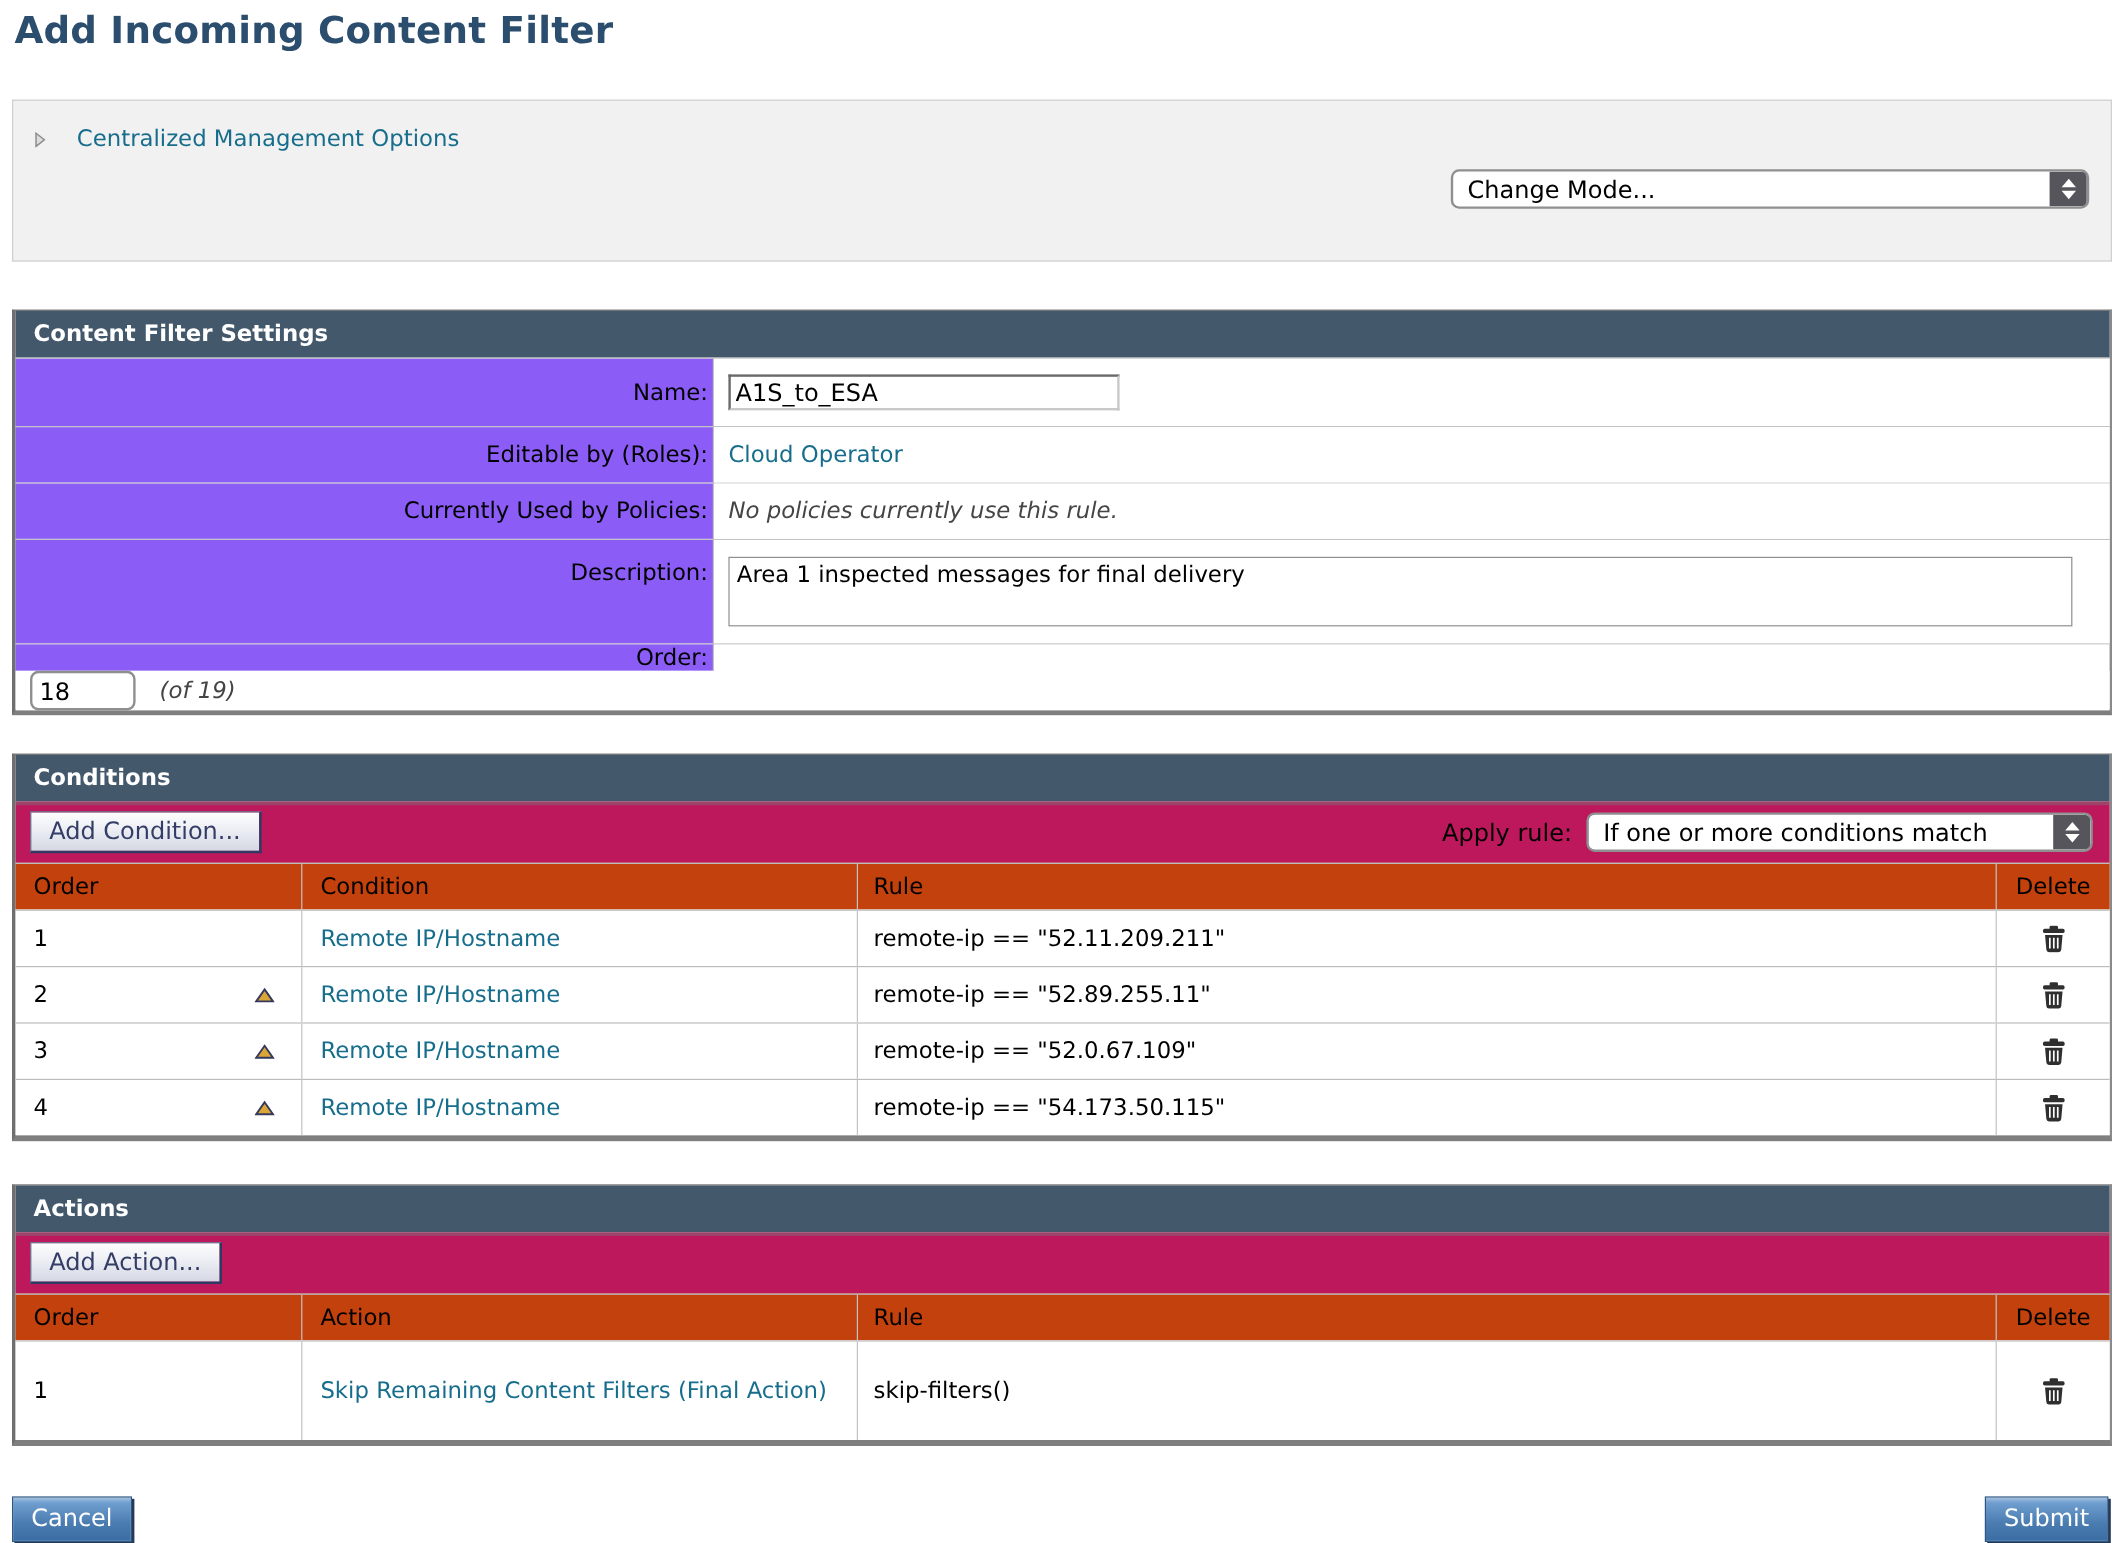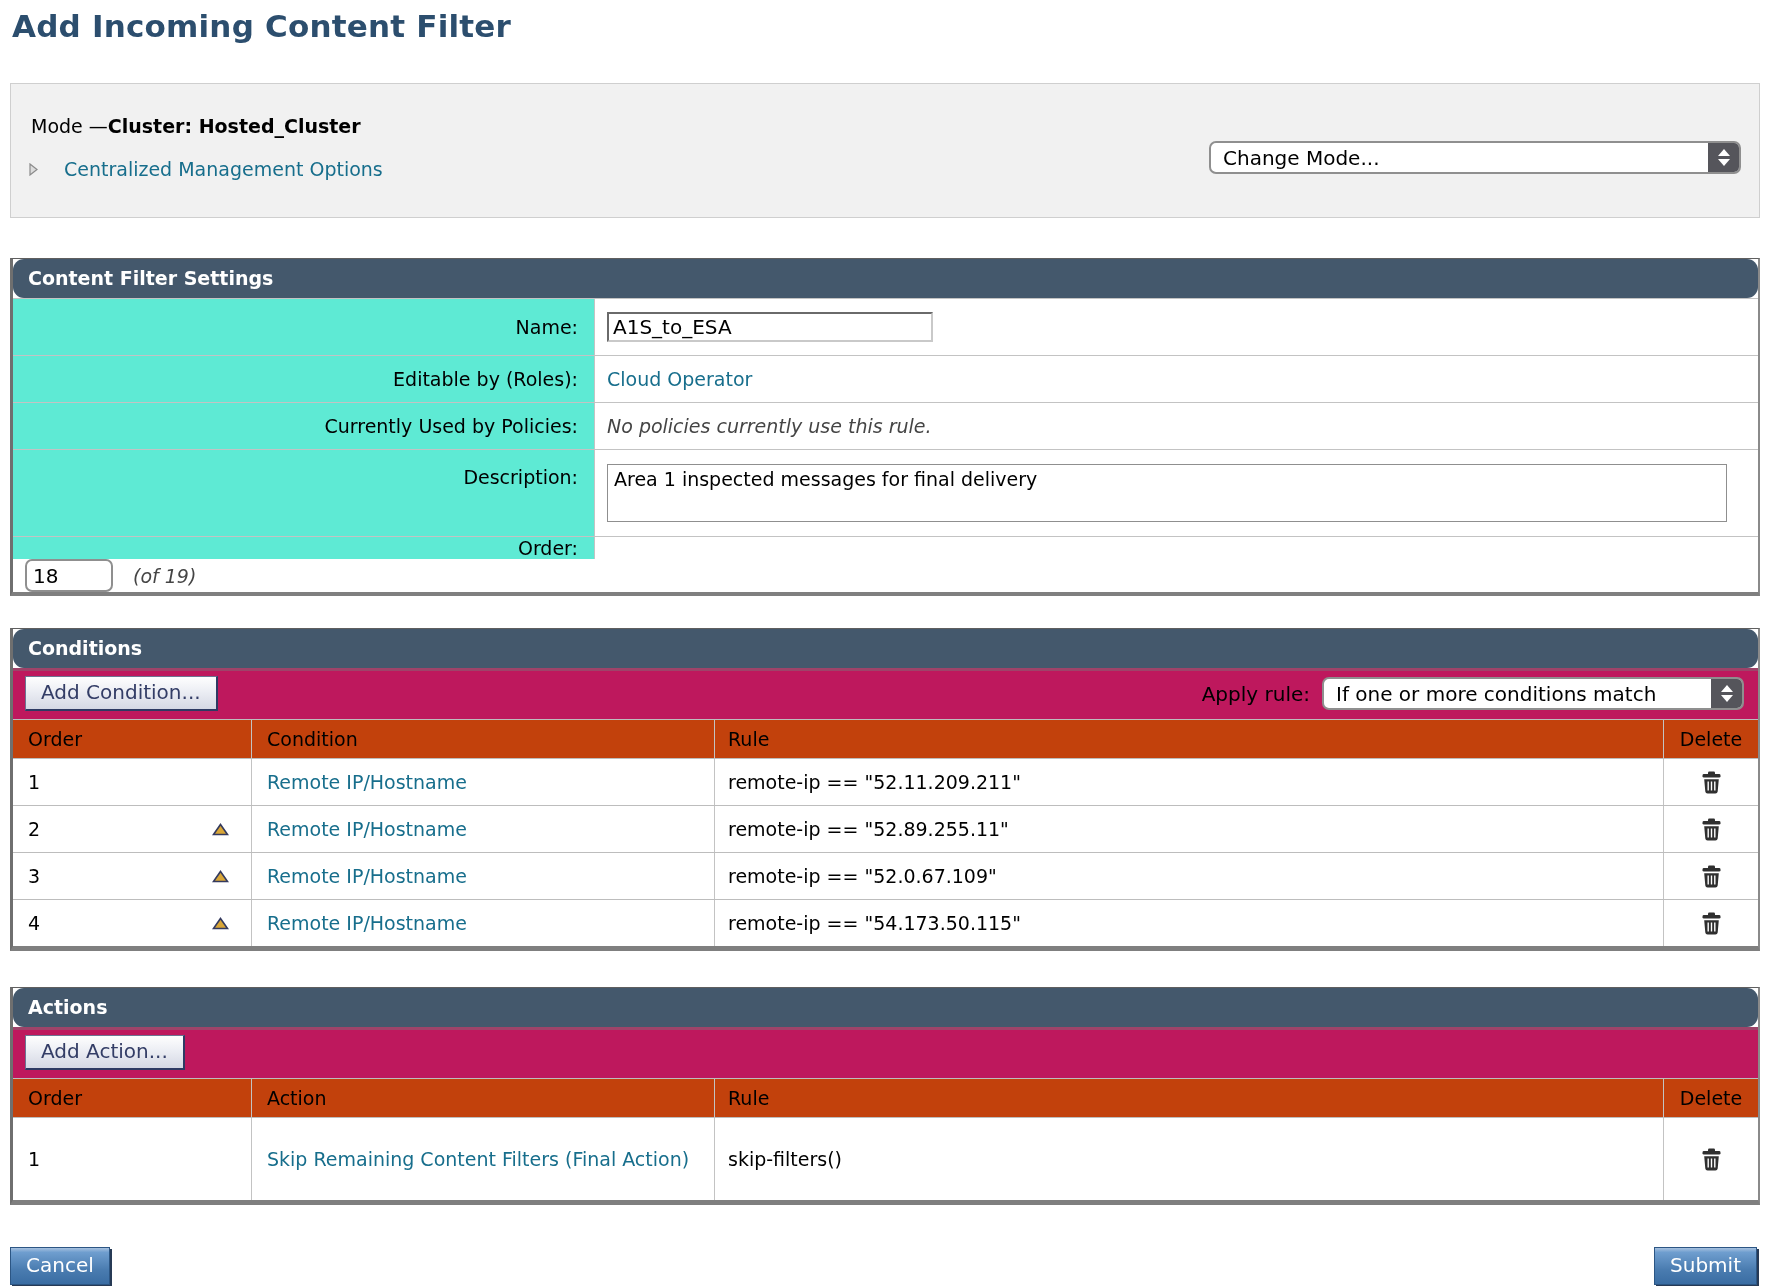--- a/index.html
+++ b/index.html
@@ -20,25 +20,25 @@
   .mac-select { height:33px; background:#fff; border:2px solid #8f8f8f; border-radius:7px; display:flex; overflow:hidden; box-sizing:border-box; cursor:pointer; }
   .mac-select .sel-label { flex:1; display:flex; align-items:center; padding:0 12px; font-size:20px; white-space:nowrap; }
   .mac-select .stepper { width:31px; background:#55555b; display:flex; flex-direction:column; align-items:center; justify-content:center; gap:3px; }
   .chev-up { width:0; height:0; border-left:6px solid transparent; border-right:6px solid transparent; border-bottom:7px solid #fff; }
   .chev-down { width:0; height:0; border-left:6px solid transparent; border-right:6px solid transparent; border-top:7px solid #fff; }
   .num-select { width:88px;gap:48px; }
   .num-select .sel-label { justify-content:center; padding:0 6px; }
 
   
   .panel { margin-top:32px; border-top:1px solid #5f5f5f; border-left:3px solid #6f6f6f; border-right:2px solid #8a8a8a; border-bottom:5px solid #7f7f7f; box-sizing:border-box; }
-  .panel-header { background:#44586c; color:#ffffff; font-weight:bold; font-size:19px; padding:8px 0 9px 15px;border-radius:11px; }
+  .panel-header { background:#44586c; color:#ffffff; font-weight:bold; font-size:19px; padding:8px 0 9px 15px; }
 
   
   .srow { display:flex; border-top:1px solid #c3c3c3; }
-  .srow .lbl { width:582px; box-sizing:border-box; background:#5eead4; border-right:1px solid #c3c3c3; display:flex; align-items:center; justify-content:flex-end; padding-right:16px; font-size:19px; }
+  .srow .lbl { width:582px; box-sizing:border-box; background:#8b5cf6; border-right:1px solid #c3c3c3; display:flex; align-items:center; justify-content:flex-end; padding-right:4px; font-size:19px; }
   .srow .val { flex:1; background:#ffffff; display:flex; align-items:center; padding-left:12px; font-size:19px; }
   .row-name { height:56px; }
   .row-mid  { height:46px; }
   .row-desc { height:86px; }
   .row-desc .lbl { align-items:flex-start; padding-top:16px; }
   .row-order{ height:54px;flex-direction:column; }
   .name-input { width:326px; height:30px; box-sizing:border-box; border-style:solid; border-width:2px; border-color:#6a6a6a #c9c9c9 #c9c9c9 #6a6a6a; font-family:"DejaVu Sans","Liberation Sans",sans-serif; font-size:20px; padding:0 4px; outline:none; }
   .italic-note { font-style:italic; color:#454545; }
   .desc-area { width:1120px; height:58px; box-sizing:border-box; border:1px solid #8f8f8f; resize:none; font-family:"DejaVu Sans","Liberation Sans",sans-serif; font-size:19px; padding:3px 6px; outline:none; }
   .of-note { font-style:italic; color:#454545; margin-left:20px; font-size:19px; }
@@ -70,23 +70,20 @@
   .blue-btn { color:#ffffff; font-size:20px; font-family:"DejaVu Sans","Liberation Sans",sans-serif; padding:5px 15px 7px 15px; background:linear-gradient(180deg,#a6c0de 0%,#6f9ecf 12%,#4a7cb0 60%,#3a6da3 100%); border:1px solid #2c5684; box-shadow:2px 2px 0 #273a55; cursor:pointer; }
 </style>
 </head>
 <body>
 
 <div class="page">
 
   <h1 class="page-title">Add Incoming Content Filter</h1>
 
   <div class="mode-box">
-    <div class="mode-line">
-      <span>Mode </span><span>—</span><b>Cluster: Hosted_Cluster</b>
-    </div>
     <div class="mgmt-line">
       <svg class="tri" width="9" height="13" viewBox="0 0 9 13">
           <polygon points="1,1 8,6.5 1,12" fill="#dcdcdc" stroke="#8b8b8b" stroke-width="1.2"></polygon>
         </svg>
       <span class="link">Centralized Management Options</span>
     </div>
     <div class="mac-select change-mode">
       <span class="sel-label">Change Mode...</span>
       <span class="stepper">
           <span class="chev-up"></span>

